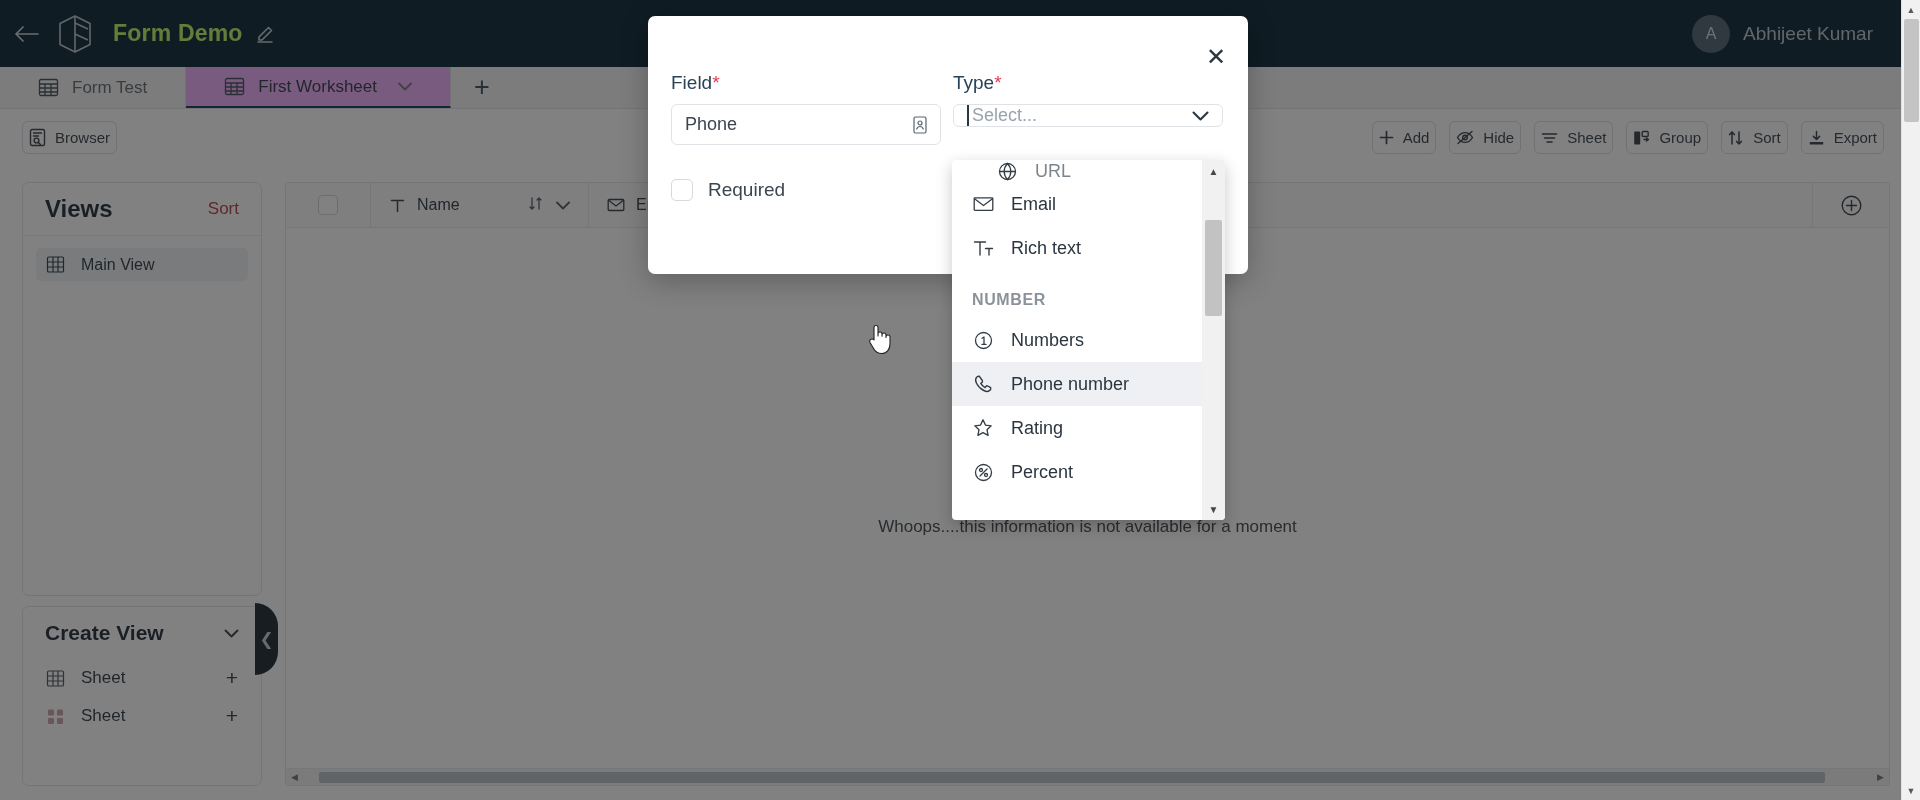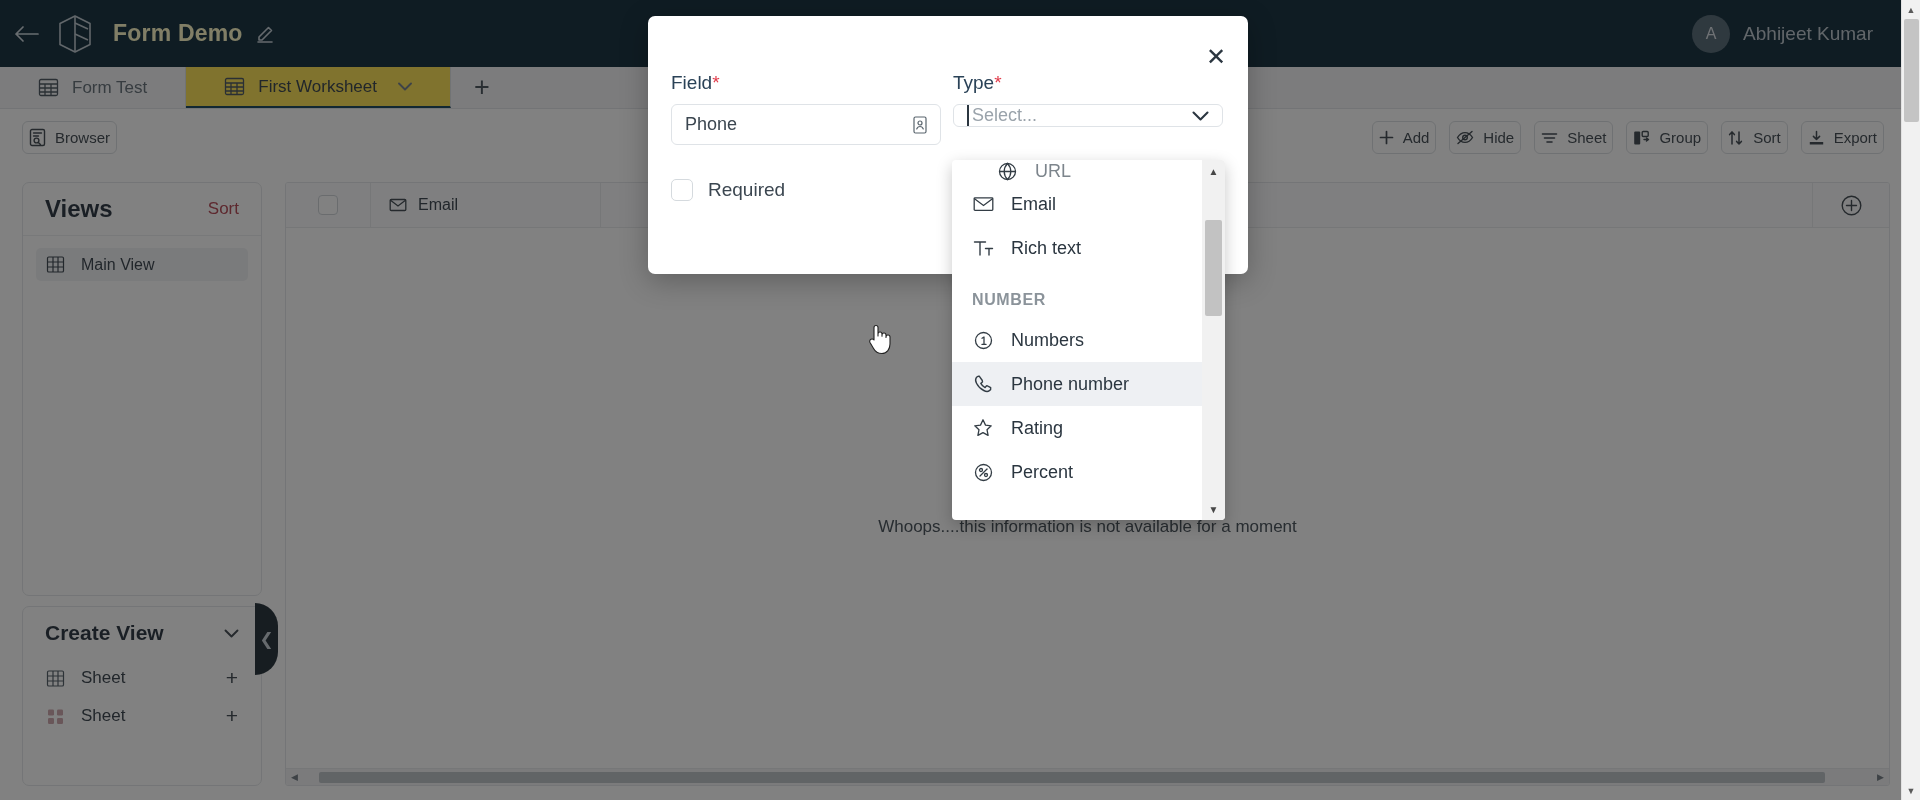--- a/index.html
+++ b/index.html
@@ -16,41 +16,41 @@
 
   
   .topbar {
     position:absolute; top:0; left:0; width:1920px; height:67px;
     background:#03202f; display:flex; align-items:center;
   }
   .back-arrow { width:34px; height:34px; margin-left:10px; display:flex;
     align-items:center; justify-content:center; color:#c8d2da; }
   .brand-cube { width:42px; height:42px; margin-left:10px; display:flex;
     align-items:center; justify-content:center; }
-  .app-title { margin-left:17px; font-size:23px; font-weight:700; color:#fef9c3;
+  .app-title { margin-left:17px; font-size:23px; font-weight:700; color:#bef264;
     letter-spacing:.2px; }
   .edit-pencil { margin-left:12px; width:20px; height:20px; color:#c2ccd4;
     display:flex; align-items:center; justify-content:center; }
   .user-chip { position:absolute; right:47px; top:0; height:67px; display:flex;
     align-items:center; }
   .avatar { width:38px; height:38px; border-radius:50%; background:#4b5f6d;
     color:#d7dee4; font-size:16px; display:flex; align-items:center;
     justify-content:center; }
   .user-name { margin-left:13px; font-size:19px; color:#b9c3cb; }
 
   
   .tabstrip {
     position:absolute; top:67px; left:0; width:1920px; height:42px;
     background:#f3f4f6; border-bottom:1px solid #dfe2e6; display:flex;
     align-items:stretch;
   }
   .tab { display:flex; align-items:center; gap:13px; padding:0 38px;
     border-right:1px solid #dcdfe3; font-size:17px; color:#5b6770; cursor:pointer; }
   .tab .tico { color:#3f4b55; display:flex; }
-  .tab.active { background:#fde047; border-bottom:2px solid #0b3a53;
+  .tab.active { background:#f0abfc; border-bottom:2px solid #0b3a53;
     color:#2b3640; }
   .tab .caret { margin-left:8px; color:#6b7680; display:flex; }
   .tab-add { width:62px; display:flex; align-items:center; justify-content:center;
     font-size:27px; color:#3d4851; cursor:pointer; }
 
   
   .toolbar {
     position:absolute; top:109px; left:0; width:1920px; height:57px;
     background:#fff; display:flex; align-items:center;
   }
@@ -403,20 +403,41 @@
 
     <div class="collapse-handle">
       <span>❮</span>
     </div>
 
     <div class="grid-wrap">
       <div class="grid-head">
         <div class="gh-check">
           <div class="box"></div>
         </div>
+        <div class="gh-col col-name">
+          <span class="ic">
+            <svg width="17" height="17" viewBox="0 0 17 17" fill="none" stroke="currentColor" stroke-width="1.5">
+              <path d="M2.5 3.5h12M8.5 3.5v11" stroke-linecap="round"></path>
+            </svg>
+          </span>
+          <span>Name</span>
+          <span class="sorticons">
+            <span>
+              <svg width="15" height="15" viewBox="0 0 15 15" fill="none" stroke="currentColor" stroke-width="1.3">
+                <path d="M4 2v11M4 13l-2-2M4 13l2-2" stroke-linecap="round" stroke-linejoin="round"></path>
+                <path d="M11 13V2M11 2L9 4M11 2l2 2" stroke-linecap="round" stroke-linejoin="round"></path>
+              </svg>
+            </span>
+            <span>
+              <svg width="14" height="9" viewBox="0 0 14 9" fill="none" stroke="currentColor" stroke-width="1.8">
+                <path d="M1 1.5L7 7.5l6-6" stroke-linecap="round" stroke-linejoin="round"></path>
+              </svg>
+            </span>
+          </span>
+        </div>
         <div class="gh-col col-email">
           <span class="ic">
             <svg width="18" height="14" viewBox="0 0 18 14" fill="none" stroke="currentColor" stroke-width="1.3">
               <rect x="1.2" y="1.5" width="15.6" height="11" rx="1"></rect>
               <path d="M1.2 2l7.8 6 7.8-6"></path>
             </svg>
           </span>
           <span>Email</span>
         </div>
         <div class="gh-spacer"></div>

